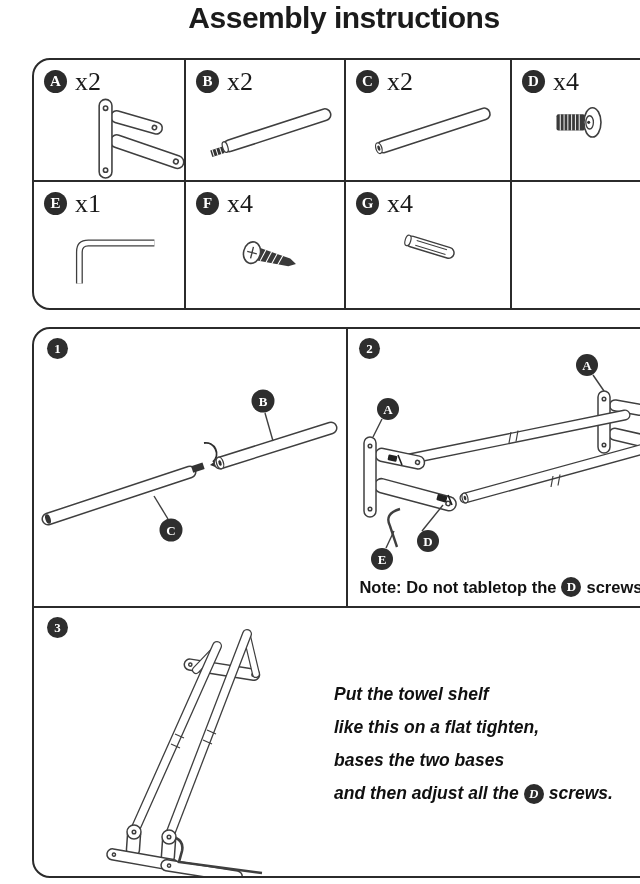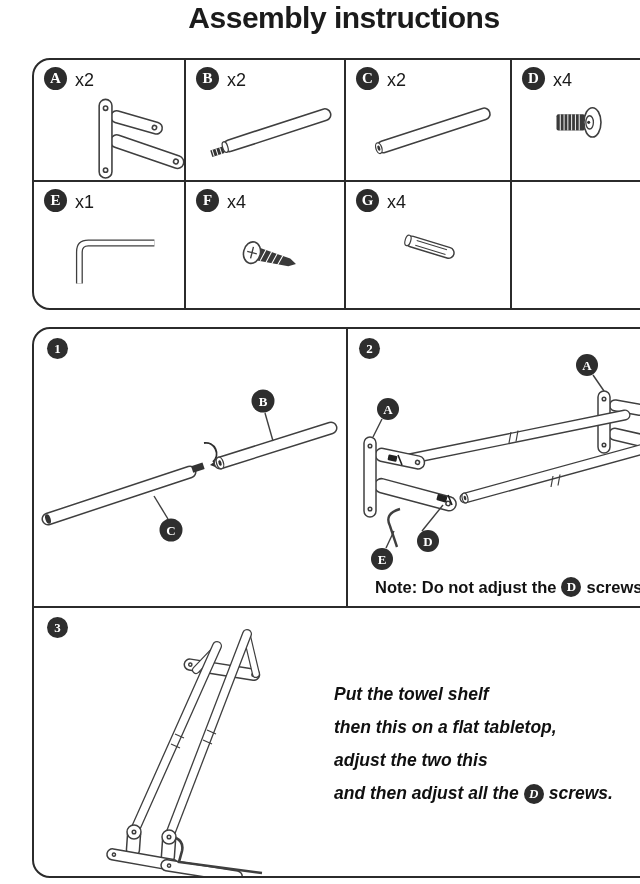--- a/index.html
+++ b/index.html
@@ -20,21 +20,21 @@
   }
   .pcell { position:relative; border-right:2px solid #2b2b2b; border-bottom:2px solid #2b2b2b; }
   .pcell.last-col { border-right:none; }
   .pcell.last-row { border-bottom:none; }
   .pcell-head { position:absolute; top:7px; left:10px; display:flex; align-items:center; gap:8px; }
   .badge {
     width:23px; height:23px; border-radius:50%; background:#2c2c2c; color:#fff;
     display:flex; align-items:center; justify-content:center;
     font-family:"Liberation Serif", serif; font-weight:700; font-size:15px; flex:0 0 auto;
   }
-  .qty { font-family:Liberation Sans, sans-serif; font-size:18px; color:#1a1a1a; line-height:1; padding-top:2px; }
+  .qty { font-family:Liberation Serif, serif; font-size:26px; color:#1a1a1a; line-height:1; padding-top:2px; }
   .part-art { position:absolute; left:0; top:0; width:100%; height:100%; }
   
   .steps-box {
     position:absolute; left:8px; top:327px; width:624px; height:551px;
     border:2px solid #2b2b2b; border-radius:18px; overflow:hidden;
   }
   .divider-v { position:absolute; left:312px; top:0; width:2px; height:277px; background:#2b2b2b; }
   .divider-h { position:absolute; left:0; top:277px; width:100%; height:2px; background:#2b2b2b; }
   .panel { position:absolute; }
   .panel-1 { left:0; top:0; width:312px; height:277px; }
@@ -272,21 +272,21 @@
 
         <line x1="74" y1="202" x2="95" y2="176" stroke="#3f3f3f" stroke-width="1.4"></line>
         <circle cx="80" cy="212" r="11" fill="#2e2e2e"></circle>
         <text class="svg-badge-letter" x="80" y="216.5" text-anchor="middle">D</text>
 
         <line x1="38" y1="219" x2="46" y2="202" stroke="#3f3f3f" stroke-width="1.4"></line>
         <circle cx="34" cy="230" r="11" fill="#2e2e2e"></circle>
         <text class="svg-badge-letter" x="34" y="234.5" text-anchor="middle">E</text>
       </svg>
       <div class="note-line">
-        <span>Note: Do not adjust the</span>
+        <span>Note: Do not tabletop the</span>
         <span class="ibadge">D</span>
         <span>screws.</span>
       </div>
     </div>
 
     <div class="panel panel-3">
       <div class="step-badge">3</div>
       <svg class="step-svg" width="300" height="268" viewBox="0 0 300 268">
 
         <g fill="#fff" stroke="#3f3f3f" stroke-width="1.5">
@@ -323,22 +323,22 @@
           <g transform="rotate(9 128 251)">
               <rect x="128" y="251" width="82" height="11" rx="5.5"></rect>
               <circle cx="136" cy="256.5" r="1.6"></circle>
             </g>
         </g>
 
         <path d="M142 230 q8 4 6 13 l-3 11 l83 11" fill="none" stroke="#3f3f3f" stroke-width="2.6"></path>
       </svg>
       <div class="step3-text">
         <div class="tline">Put the towel shelf</div>
-        <div class="tline">then this on a flat tabletop,</div>
-        <div class="tline">adjust the two this</div>
+        <div class="tline">like this on a flat tighten,</div>
+        <div class="tline">bases the two bases</div>
         <div class="tline">
           <span>and then adjust all the</span>
           <span class="ibadge">D</span>
           <span>screws.</span>
         </div>
       </div>
     </div>
   </div>
 </div>
 

